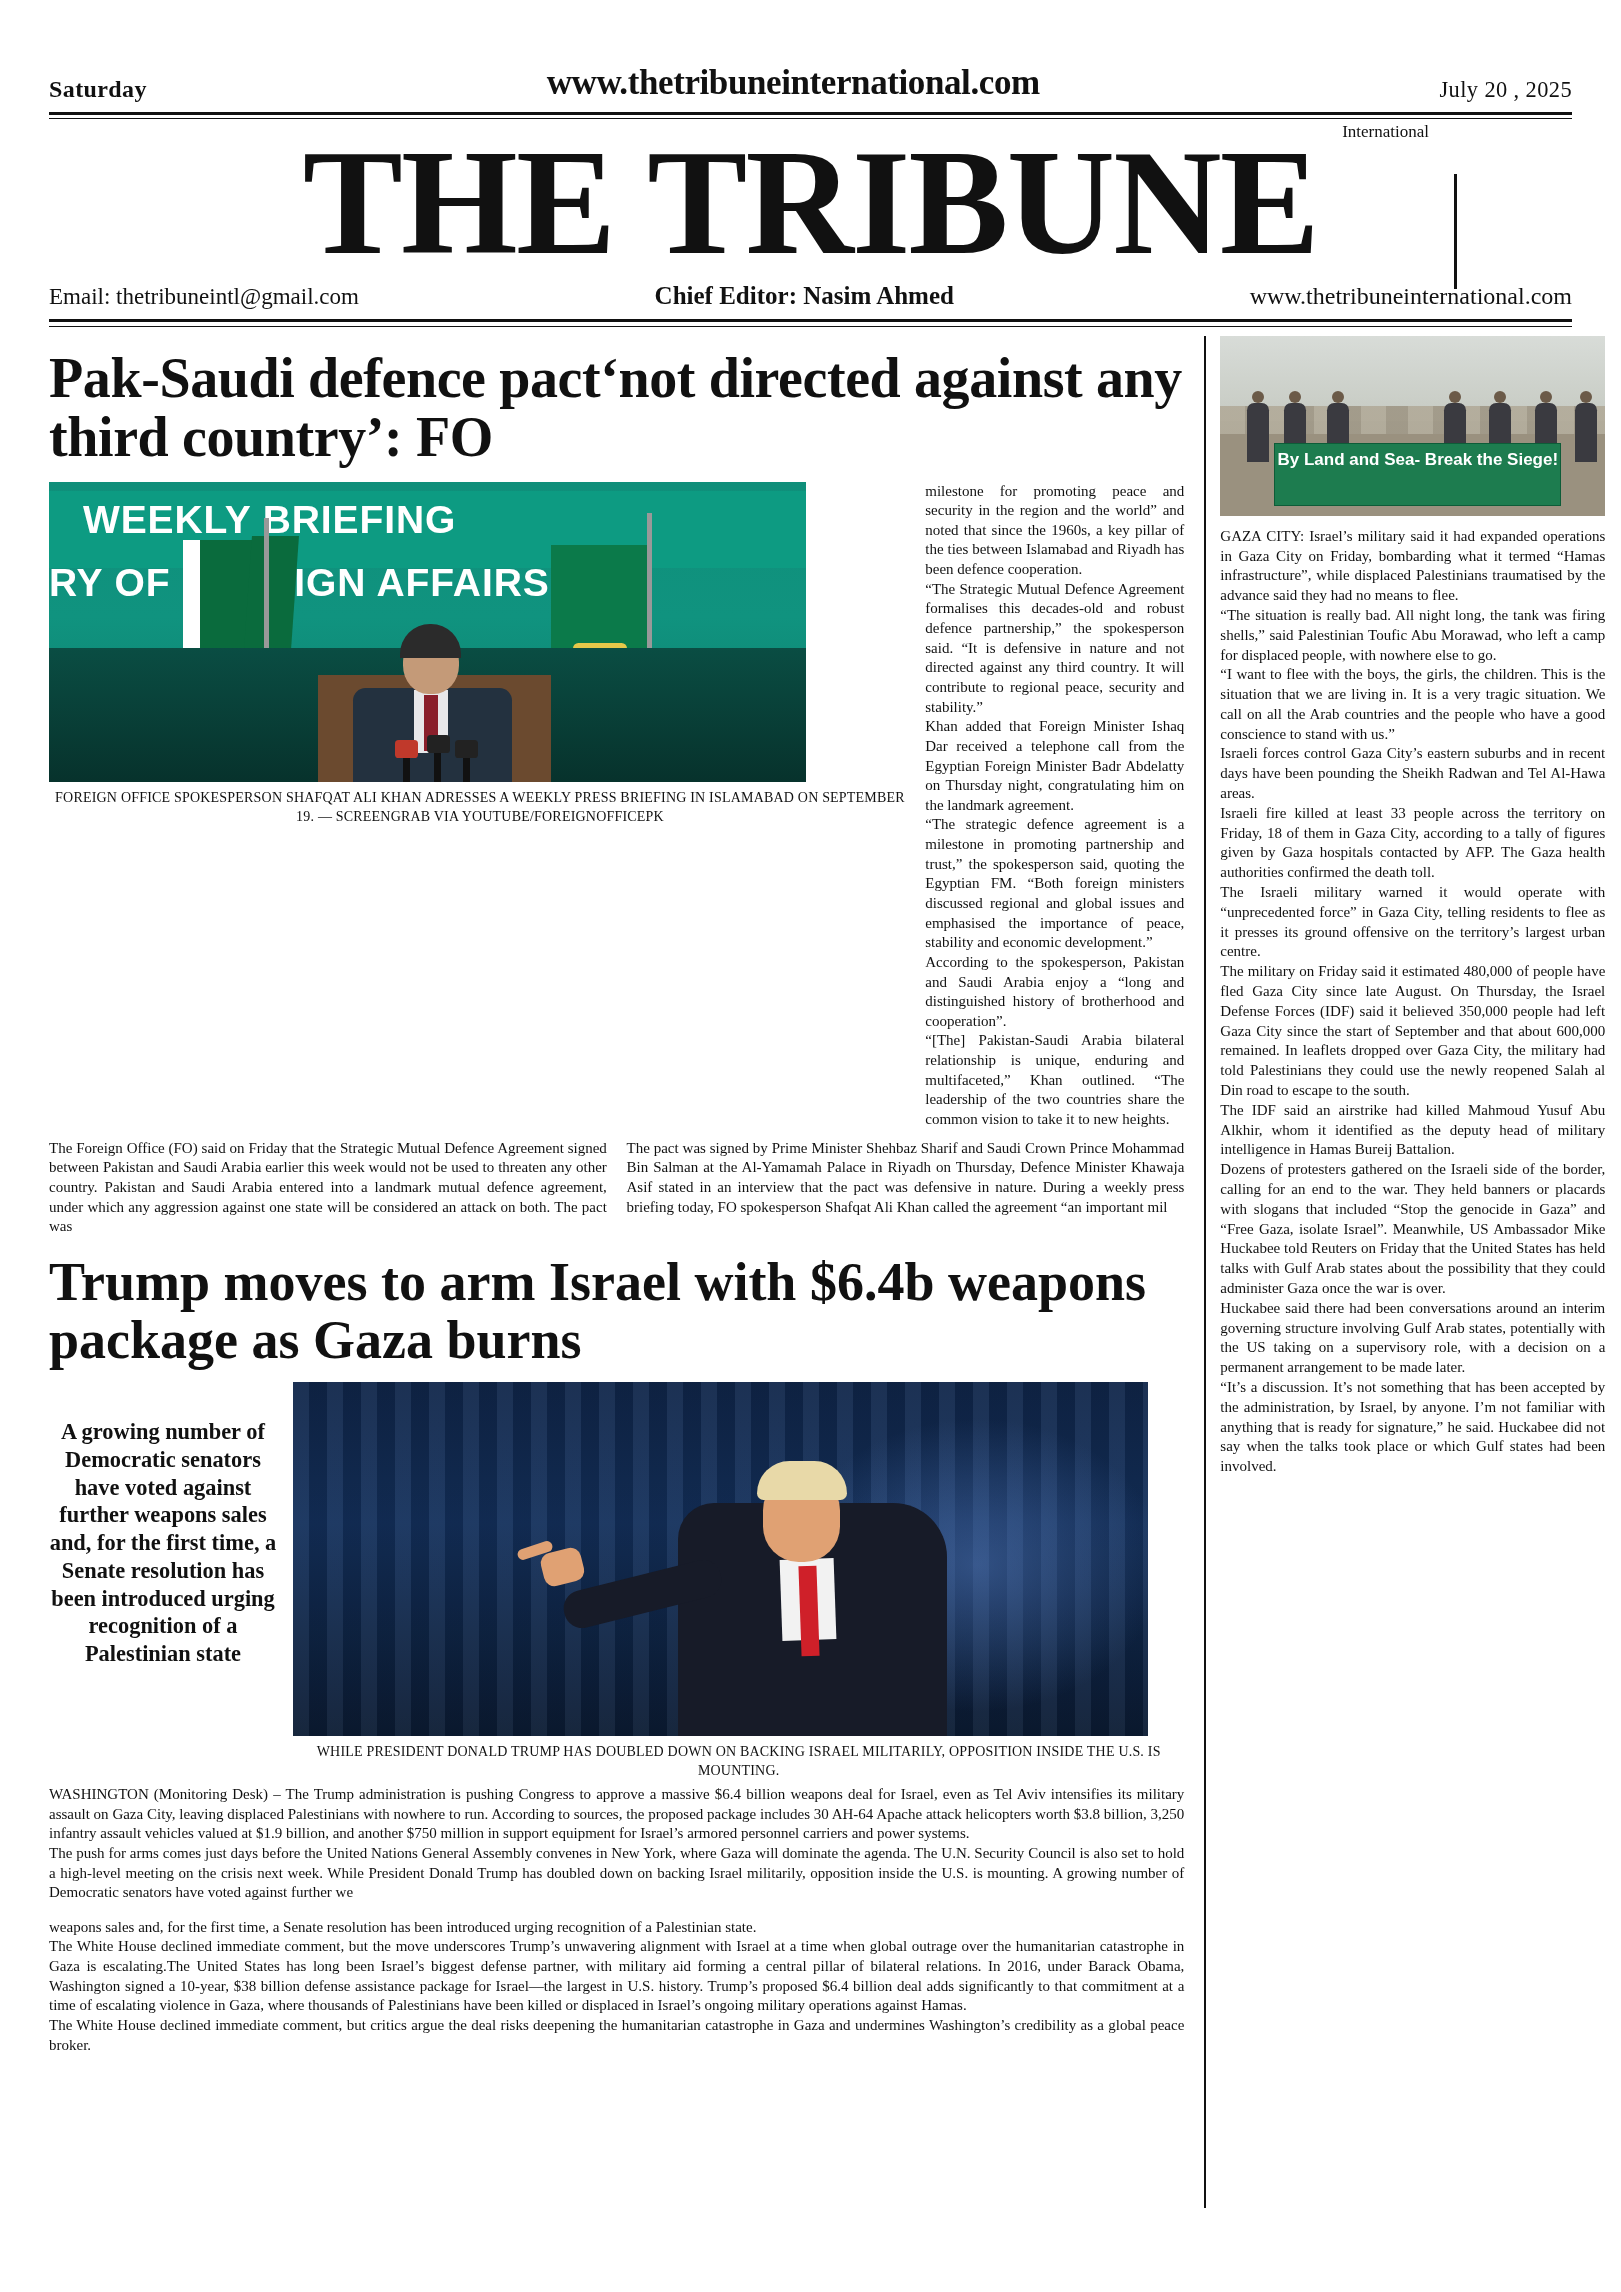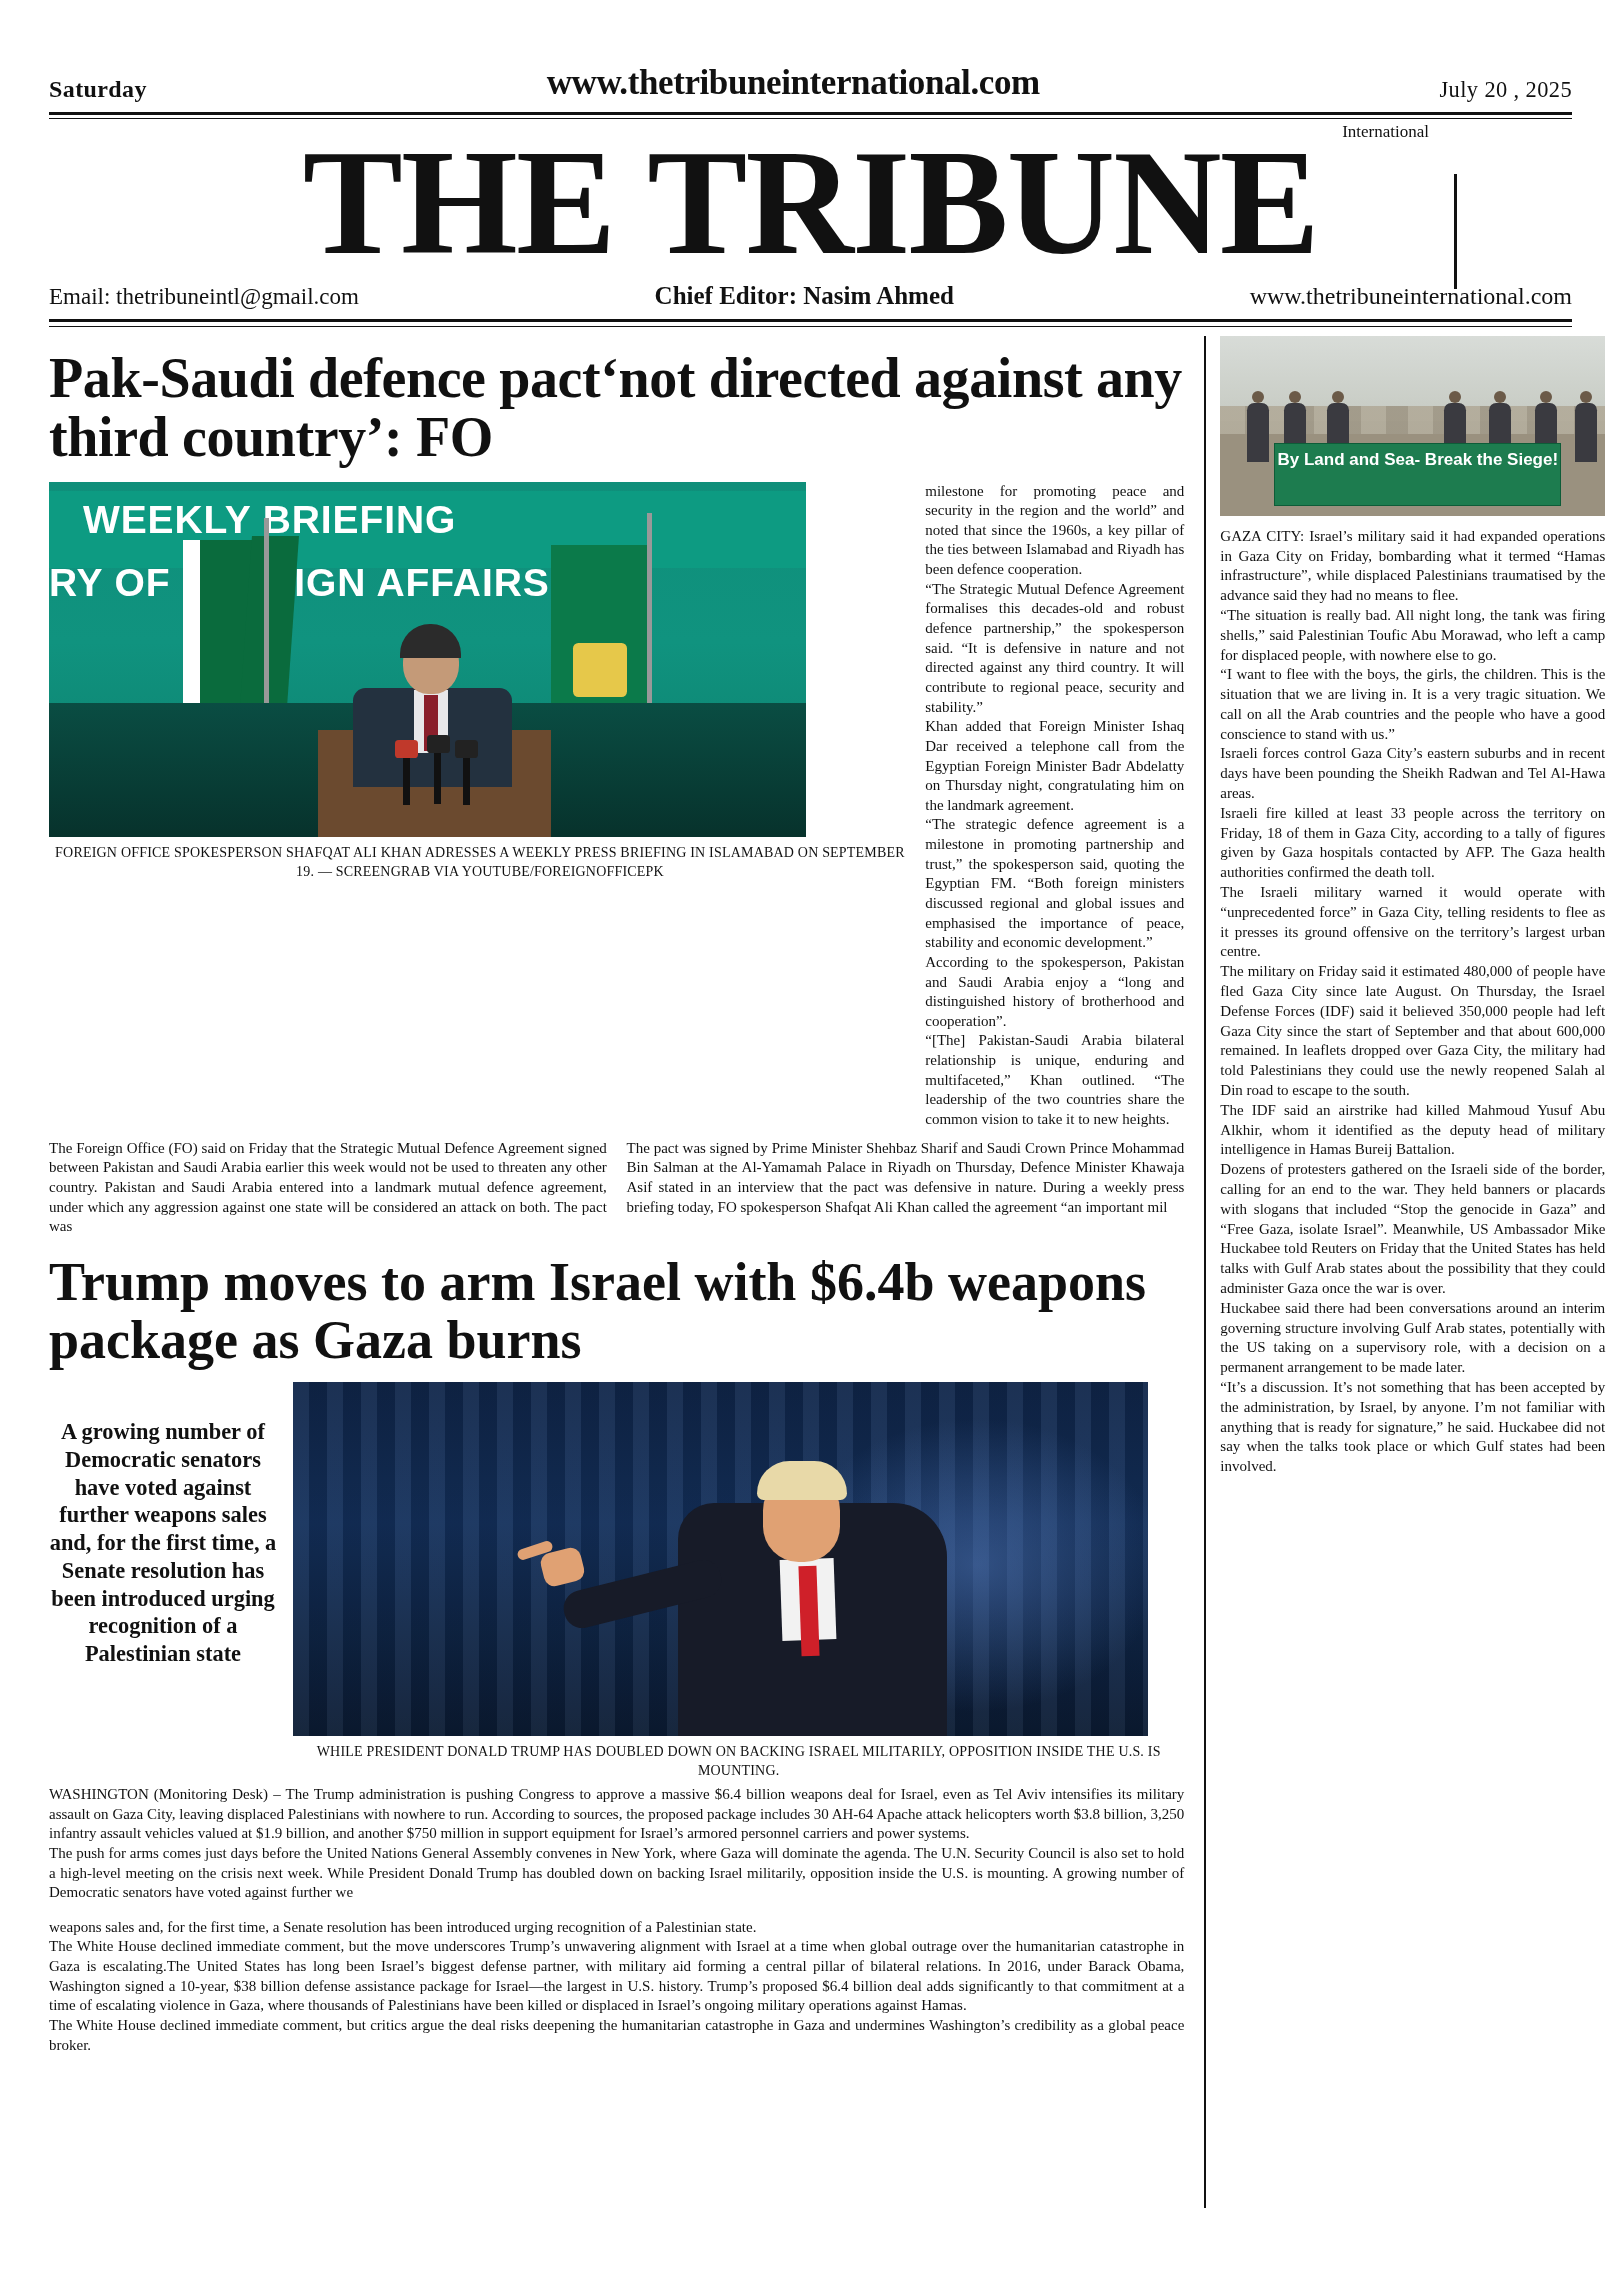--- a/index.html
+++ b/index.html
@@ -61,21 +61,21 @@
     font-family:"Liberation Serif", serif;
     font-weight:bold;
     font-size:54px;
     line-height:1.08;
     margin:16px 0 12.5px 0;
   }
 
   .lead-block { display:flex; gap:14.3px; }
 
   
-  .photo1 { width:757px; height:355px; position:relative; overflow:hidden; background:linear-gradient(180deg,#0f8f7a 0%,#10937f 45%,#0c7d6b 100%); }
+  .photo1 { width:757px; height:300px; position:relative; overflow:hidden; background:linear-gradient(180deg,#0f8f7a 0%,#10937f 45%,#0c7d6b 100%); }
   .p1-banner { position:absolute; left:0; top:9px; width:100%; height:77px; background:#0d9b82; }
   .p1-banner-text { position:absolute; left:34px; top:16px; font-family:"Liberation Sans", sans-serif; font-weight:bold; font-size:39px; color:#fff; letter-spacing:0.9px; }
   .p1-banner-text2 { position:absolute; left:0px; top:79px; font-family:"Liberation Sans", sans-serif; font-weight:bold; font-size:39px; color:#fff; letter-spacing:0.9px; }
   .p1-dark { position:absolute; left:0; bottom:0; width:100%; height:134px; background:linear-gradient(180deg,#0a4d43 0%,#07322c 100%); }
   .p1-podium { position:absolute; left:269px; bottom:0; width:233px; height:107px; background:#6b4a2f; }
   .p1-man-head { position:absolute; left:354px; top:148px; width:56px; height:64px; border-radius:50% 50% 45% 45%; background:#c49a78; }
   .p1-man-hair { position:absolute; left:351px; top:142px; width:61px; height:34px; border-radius:30px 30px 0 0; background:#2b2b2b; }
   .p1-man-body { position:absolute; left:304px; top:206px; width:159px; height:99px; background:#23313f; border-radius:12.5px 12.5px 0 0; }
   .p1-man-shirt { position:absolute; left:365px; top:208px; width:34px; height:63px; background:#e8e8ea; }
   .p1-tie { position:absolute; left:375px; top:213px; width:14.3px; height:56px; background:#8a1f2b; }

